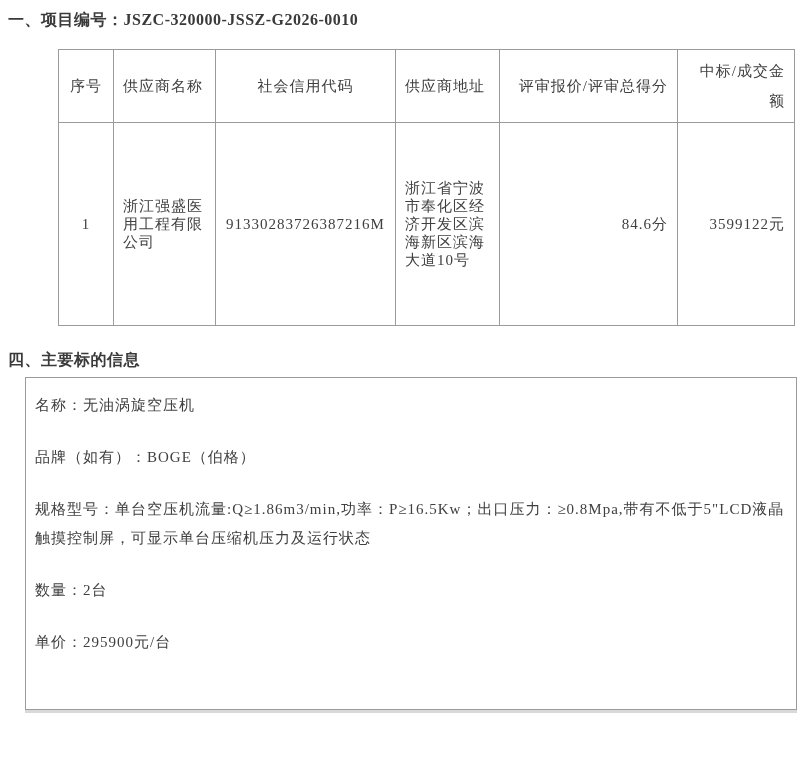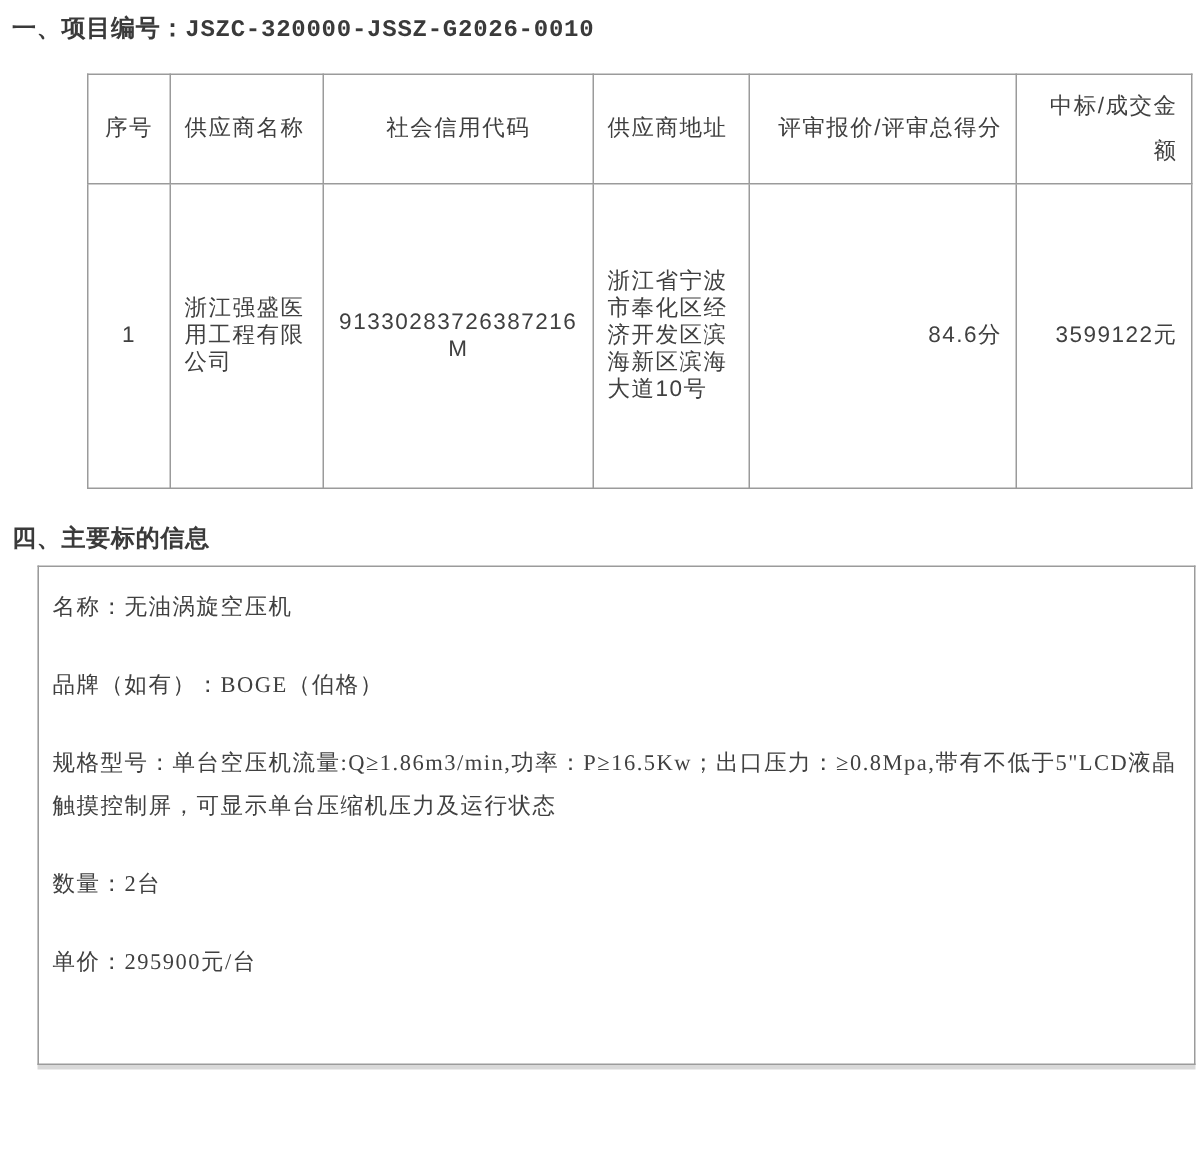--- a/index.html
+++ b/index.html
@@ -10,39 +10,39 @@
   body {
     width: 800px;
     height: 774px;
     overflow: hidden;
     color: #404040;
   }
   .doc {
     padding: 6px 3px 0 8px;
   }
   .heading {
-    font-family: Liberation Mono, monospace;
+    font-family: Liberation Serif, serif;
     font-weight: bold;
     font-size: 16px;
     line-height: 28px;
     color: #3a3a3a;
     letter-spacing: 0.5px;
     white-space: nowrap;
   }
   
   table.award {
     border-collapse: collapse;
     table-layout: fixed;
     width: 736px;
     margin: 15px 0 0 50px;
   }
   table.award th,
   table.award td {
     border: 1px solid #9b9b9b;
-    font-family: Liberation Sans, sans-serif;
+    font-family: Liberation Serif, serif;
     font-weight: normal;
     font-size: 15px;
     color: #404040;
     letter-spacing: 1px;
     padding: 6px 9px;
     vertical-align: middle;
     word-break: break-all;
     overflow: hidden;
   }
   table.award thead tr { height: 70px; }

